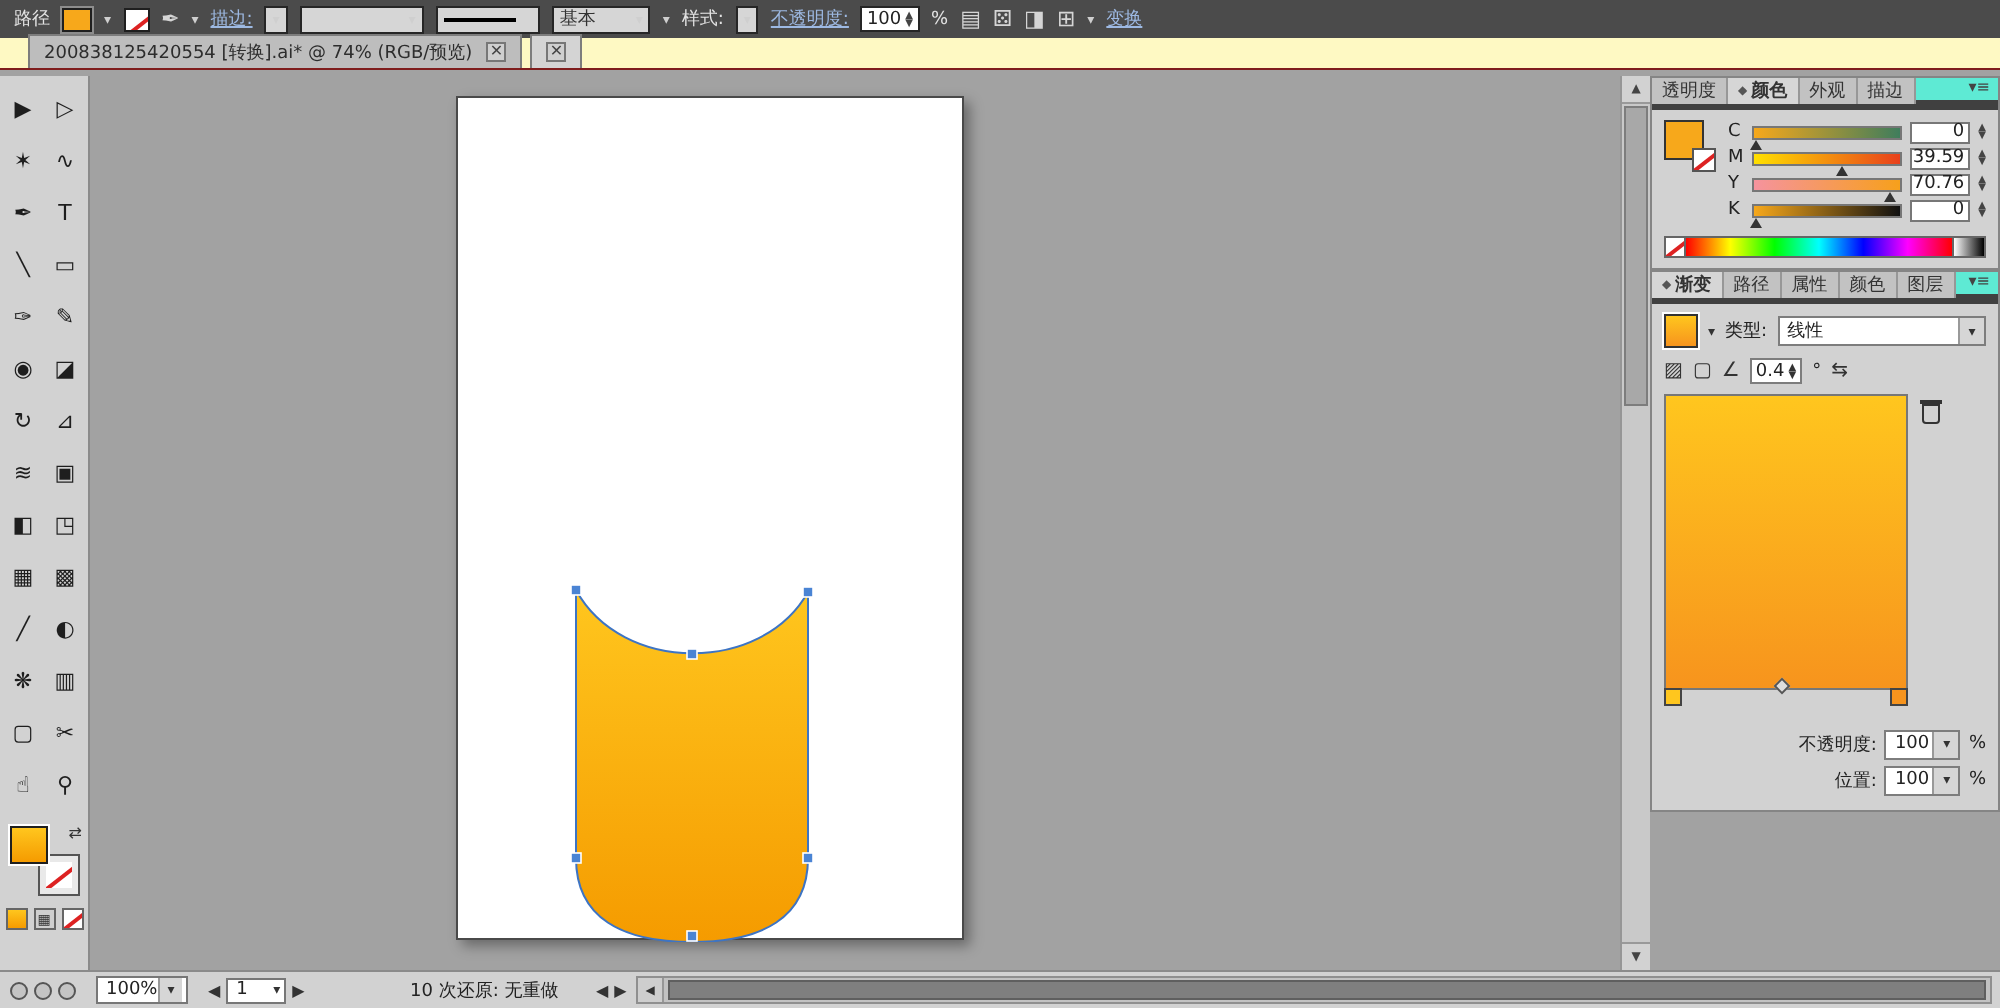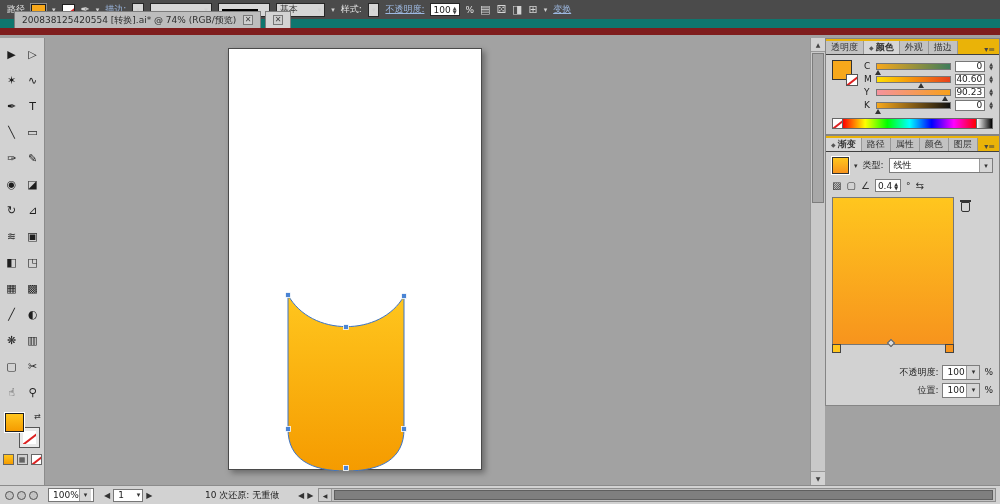--- a/index.html
+++ b/index.html
@@ -18,22 +18,22 @@
   .caret{font-size:7px;color:#cfcfcf}
   .ddbox{background:#d6d6d6;border:1px solid #262626;color:#333;height:14px;display:inline-flex;
          align-items:center;gap:20px;padding:0 3px}
   .linesample{display:inline-block;width:36px;height:2px;background:#000}
   .numfield{background:#fff;border:1px solid #262626;color:#222;height:13px;min-width:24px;
             display:inline-flex;align-items:center;justify-content:flex-end;padding:0 2px;gap:2px}
   .spin{display:inline-flex;flex-direction:column;line-height:4px;font-size:5px;color:#444}
   .tb-icon{color:#d5d5d5;font-size:11px;line-height:11px}
 
   
-  .tabbar{position:absolute;left:0;top:19px;width:1000px;height:16px;background:#0f766e;
-          border-bottom:7px solid #7f1d1d;display:flex;align-items:flex-end;padding-left:14px}
+  .tabbar{position:absolute;left:0;top:19px;width:1000px;height:16px;background:#fef9c3;
+          border-bottom:1px solid #7f1d1d;display:flex;align-items:flex-end;padding-left:14px}
   .doctab{height:17px;border:1px solid #7d7d7d;border-bottom:none;display:flex;align-items:center;
           gap:7px;padding:0 7px;margin-right:4px;color:#2d2d2d;white-space:nowrap}
   .doctab.inactive{background:#bdbdbd}
   .doctab.active{background:#d4d4d4}
   .closex{font-size:8px;color:#444;border:1px solid #777;background:#cfcfcf;width:10px;height:10px;
           display:inline-flex;align-items:center;justify-content:center;line-height:10px}
 
   
   .tools{position:absolute;left:0;top:38px;width:45px;height:447px;background:#d2d2d2;
          border-right:1px solid #8b8b8b;padding-top:3px}
@@ -58,21 +58,21 @@
   .artboard{position:absolute;left:183px;top:10px;width:254px;height:422px;background:#fff;
             border:1px solid #4a4a4a;box-shadow:3px 3px 6px rgba(0,0,0,.35)}
   .vscroll{position:absolute;left:810px;top:38px;width:15px;height:447px;background:#c9c9c9;border-left:1px solid #969696}
   .vs-arrow{height:14px;display:flex;align-items:center;justify-content:center;font-size:6px;color:#444;background:#d2d2d2;border-bottom:1px solid #999}
   .vs-arrow.bottom{position:absolute;bottom:0;left:0;right:0;border-top:1px solid #999;border-bottom:none}
   .vs-thumb{position:absolute;left:1px;top:15px;width:12px;height:150px;background:#a8a8a8;border:1px solid #7d7d7d}
 
   
   .rightcol{position:absolute;left:825px;top:38px;width:175px;height:447px;background:#a2a2a2}
   .pgroup{background:#d2d2d2;border:1px solid #858585}
-  .ptabs{display:flex;align-items:flex-end;height:16px;background:#eab308;border-bottom:1px solid #404040}
+  .ptabs{display:flex;align-items:flex-start;height:16px;background:#5eead4;border-bottom:5px solid #404040}
   .ptab{display:flex;align-items:center;gap:2px;padding:0 5px;border-right:1px solid #979797;color:#333;background:#c2c2c2;white-space:nowrap}
   .ptab.active{background:#d6d6d6;font-weight:bold}
   .ptab .dia{font-size:6px;color:#555}
   .pmenu{margin-left:auto;display:flex;align-items:center;gap:1px;padding:0 4px;color:#444;font-size:8px}
 
   
   .colorbody{display:flex;padding:5px 6px 3px 6px;gap:6px}
   .bigswatch{position:relative;width:26px;height:26px;flex:none}
   .bigswatch .f{position:absolute;left:0;top:0;width:20px;height:20px;background:#F7A81B;border:1px solid #333}
   .bigswatch .s{position:absolute;right:0;bottom:0;width:12px;height:12px;background:#fff;border:1px solid #555;overflow:hidden}
@@ -295,34 +295,34 @@
                 <span>▲</span>
                 <span>▼</span>
               </span>
           </div>
           <div class="crow">
             <span class="clabel">M</span>
             <span class="ctrack m">
                 <i class="mark posM"></i>
               </span>
             <span class="cval">
-                <span>40.60</span>
+                <span>39.59</span>
               </span>
             <span class="spin">
                 <span>▲</span>
                 <span>▼</span>
               </span>
           </div>
           <div class="crow">
             <span class="clabel">Y</span>
             <span class="ctrack y">
                 <i class="mark posY"></i>
               </span>
             <span class="cval">
-                <span>90.23</span>
+                <span>70.76</span>
               </span>
             <span class="spin">
                 <span>▲</span>
                 <span>▼</span>
               </span>
           </div>
           <div class="crow">
             <span class="clabel">K</span>
             <span class="ctrack k">
                 <i class="mark pos0"></i>

